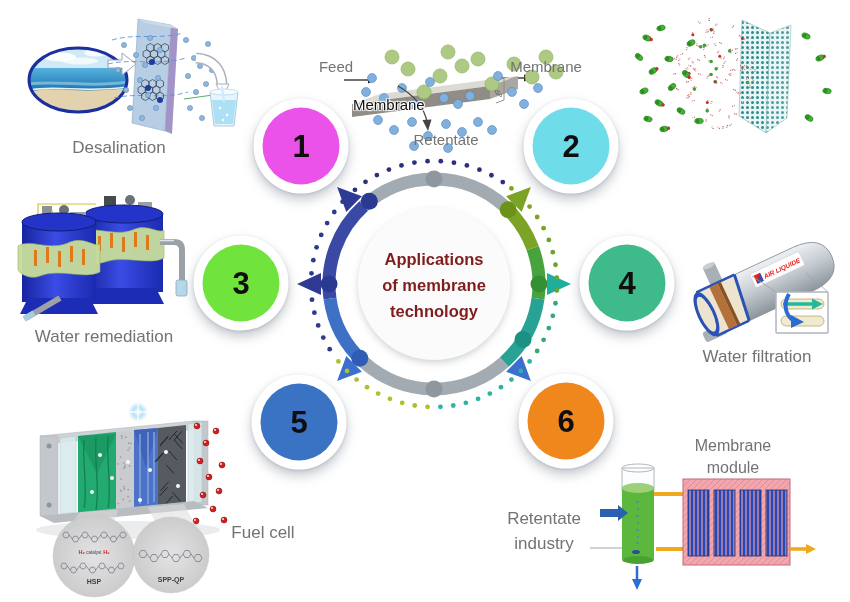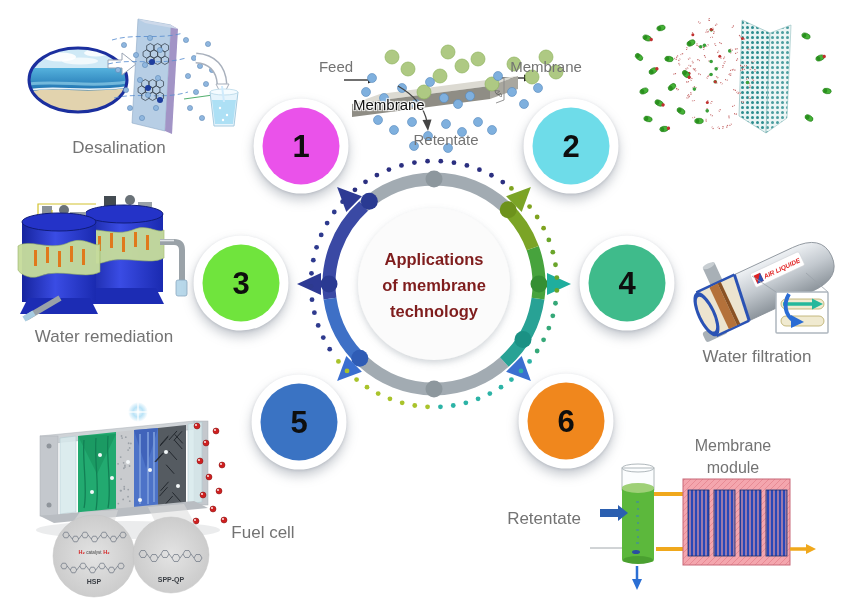--- a/index.html
+++ b/index.html
@@ -861,20 +861,21 @@
 <div id="membrane-word" style="left:353px;top:96px">Membrane</div>
 <div class="lbl small" style="left:446px;top:130px">Retentate</div>
 
 <div class="lbl" style="left:119px;top:138px">Desalination</div>
 <div class="lbl" style="left:104px;top:327px">Water remediation</div>
 <div class="lbl" style="left:757px;top:347px">Water filtration</div>
 <div class="lbl" style="left:263px;top:523px">Fuel cell</div>
 
 <div class="lbl two" style="left:544px;top:506px">
   <span style="display:block">Retentate</span>
+  <span style="display:block">industry</span>
 </div>
 <div class="lbl modlbl" style="left:733px;top:435px">
   <span style="display:block">Membrane</span>
   <span style="display:block">module</span>
 </div>
 
 <div class="badge" style="left:301px;top:146px">
   <div class="badge-inner" style="background-color: rgb(234, 82, 234);">1</div>
 </div>
 <div class="badge" style="left:571px;top:146px">

